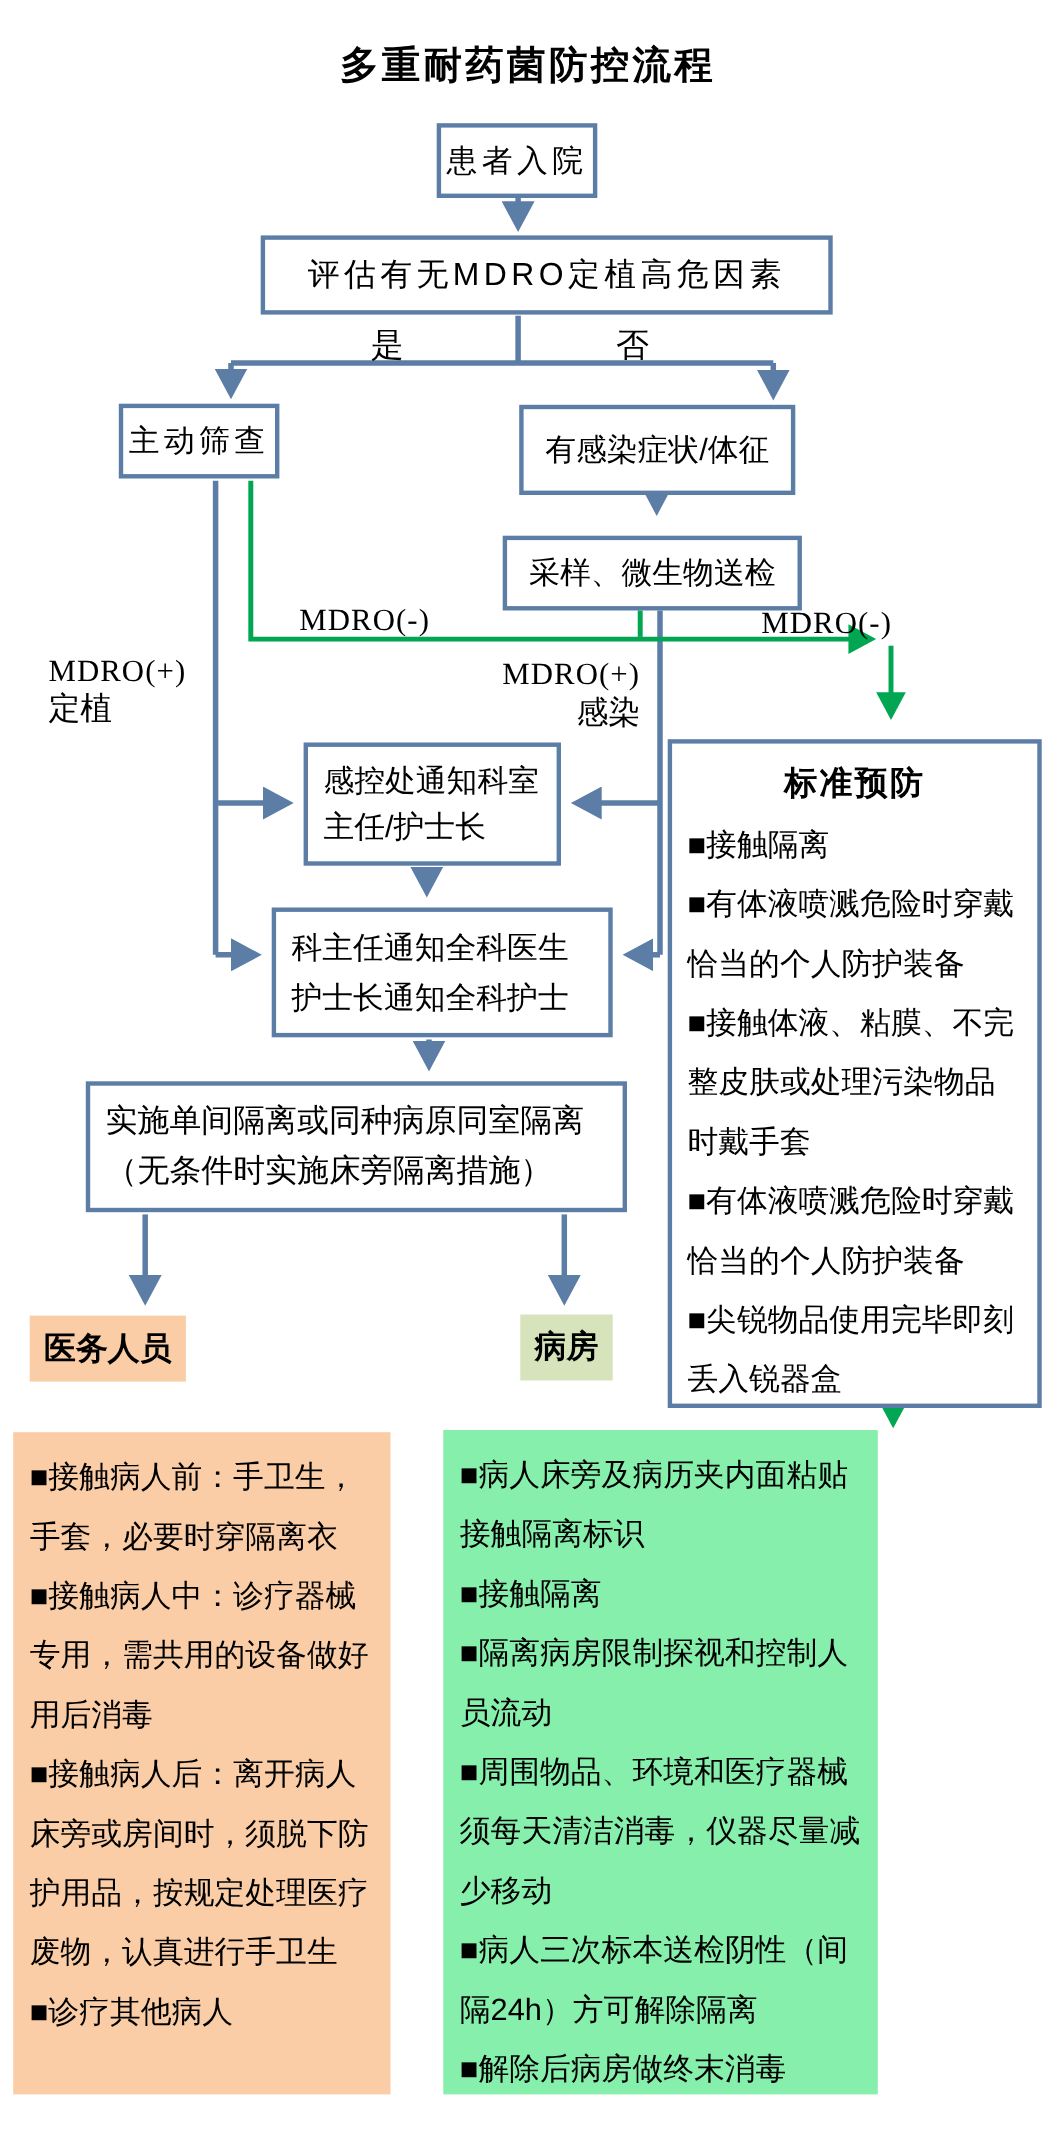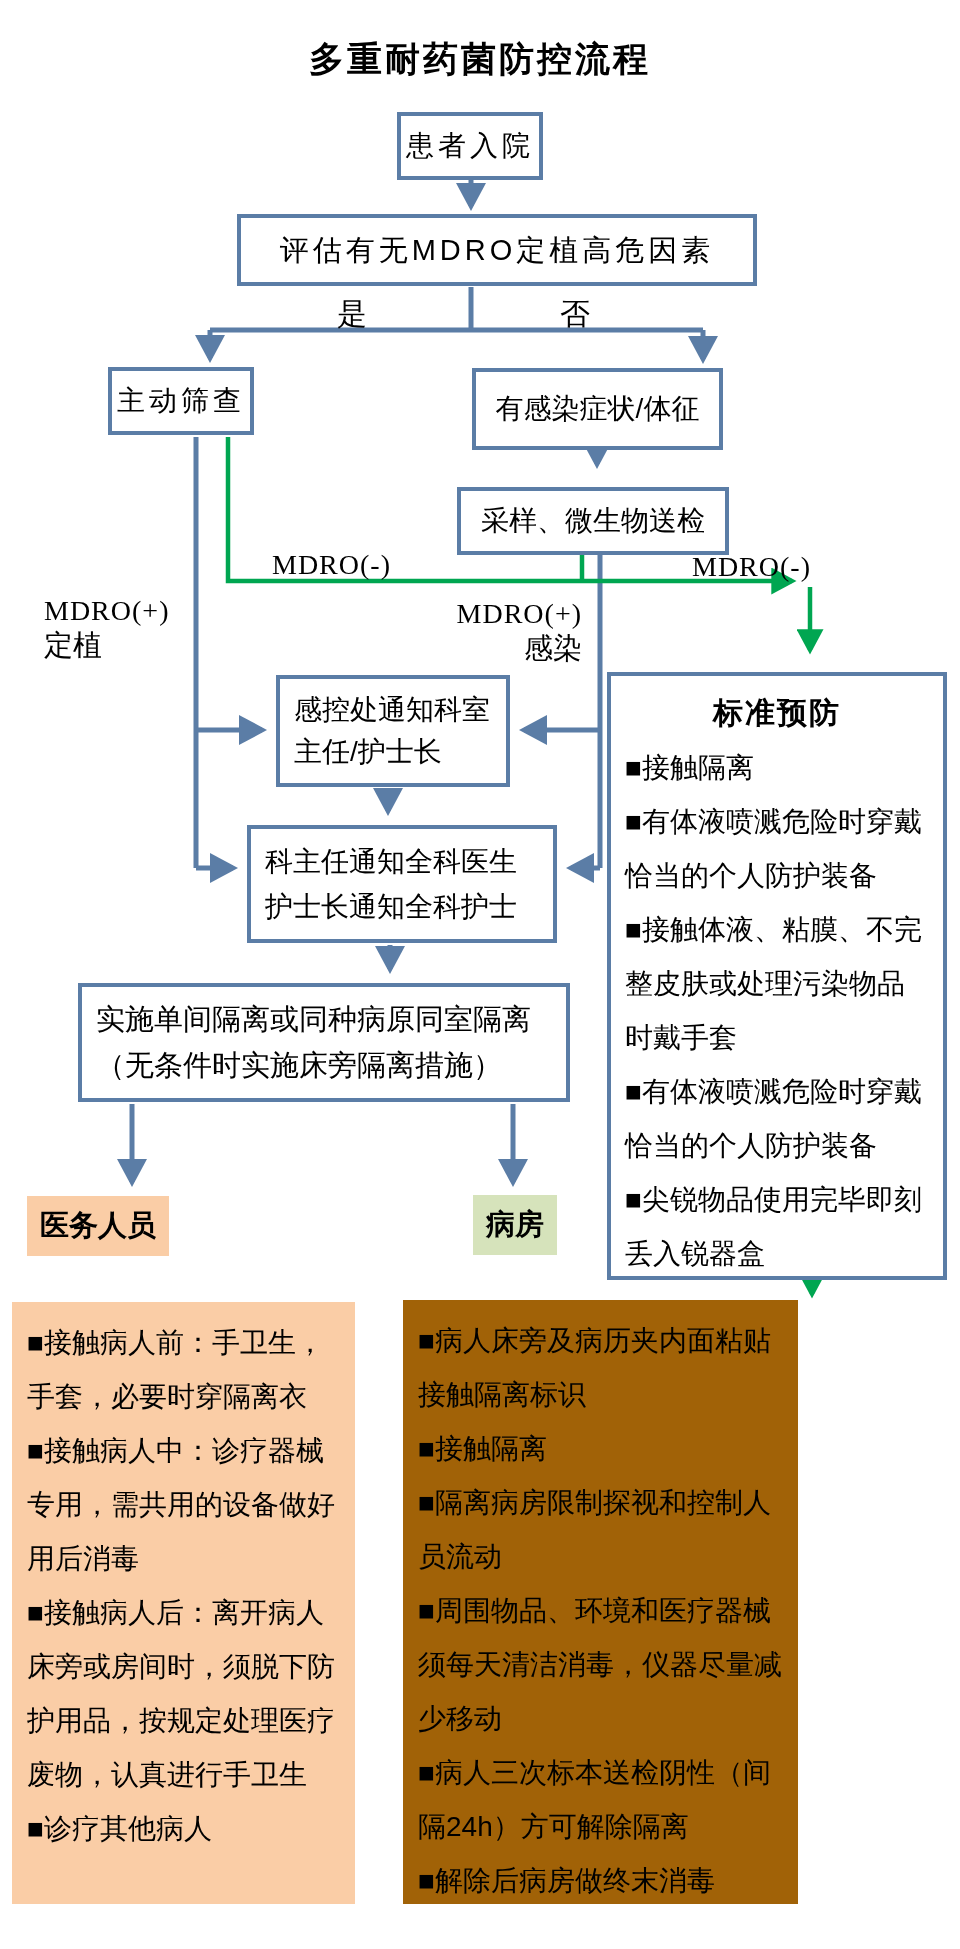--- a/index.html
+++ b/index.html
@@ -14,21 +14,21 @@
   .ls{letter-spacing:4px}
   .two{padding:10px 14px;display:flex;flex-direction:column;justify-content:space-around}
   .lbl{position:absolute;font-size:30px;white-space:nowrap}
   .serif{font-family:Liberation Serif, serif;letter-spacing:1px;font-size:28px}
   .chip{position:absolute;box-sizing:border-box;font-weight:bold;font-size:29px;
         display:flex;align-items:center;justify-content:center}
   .chip.orange{background:#facda6}
   .chip.green{background:#d6e3bb}
   .panel{position:absolute;box-sizing:border-box;padding:14px 15px;font-size:28px;line-height:1.93}
   .panel.orange{background:#facda6}
-  .panel.green{background:#a16207}
+  .panel.green{background:#86efac}
   .std{position:absolute;box-sizing:border-box;background:#fff;border:4px solid #5b7da6;
        padding:8px 14px;font-size:28px;line-height:1.93}
   .std-title{text-align:center;font-weight:bold;font-size:30px;line-height:1.9;letter-spacing:2px}
   .bullet{white-space:normal}
 </style>
 </head>
 <body>
 
 <div class="canvas">
 

